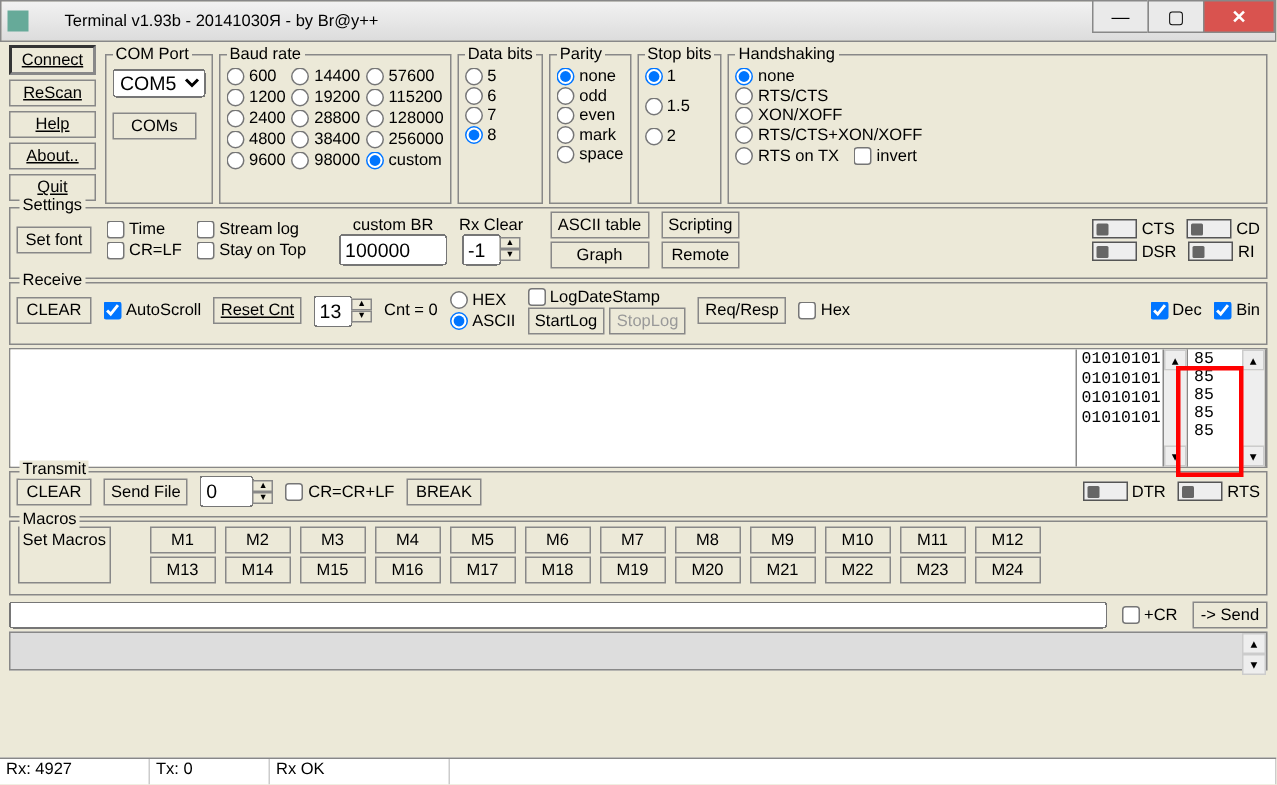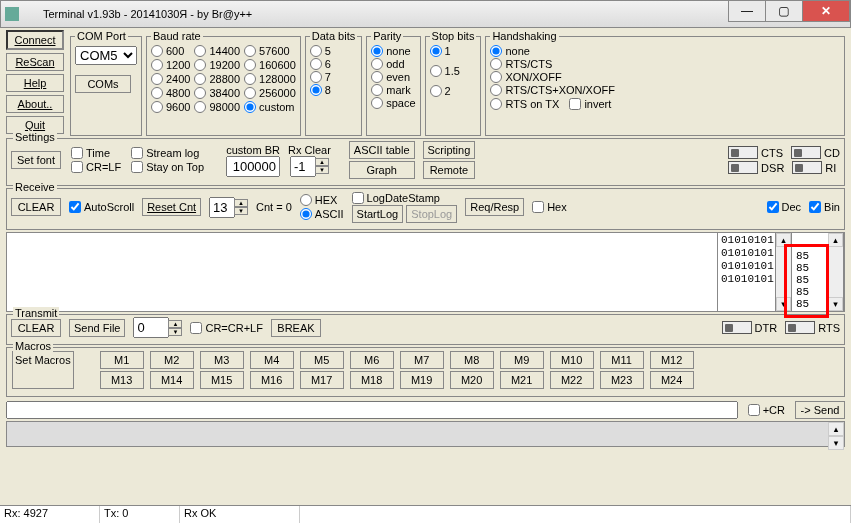--- a/index.html
+++ b/index.html
@@ -63,21 +63,21 @@
   .fullfield .lbl { position:absolute; top:-8px; left:6px; background:#ece9d8; padding:0 2px; }
   .led { display:inline-flex; align-items:center; gap:3px;}
   .ledbox { width:30px; height:13px; border:1px solid #555; background:#eee; position:relative;}
   .ledbox::before{ content:''; position:absolute; left:2px; top:2px; width:8px; height:8px; background:#666; border-radius:1px;}
   .ledlbl { font-size:11px; }
   .receivepanel { display:flex; border:1px solid #888; margin-top:2px; height:80px; }
   .receivepanel .big { flex:1; border-right:1px solid #888; background:#fff; }
   .receivepanel .small { width:16px; border-right:1px solid #888; display:flex; flex-direction:column; }
   .scrollbtn{ height:14px; border:1px solid #ccc; background:#eee; font-size:9px; text-align:center; line-height:12px;}
   .receivepanel .col2 { width:58px; background:#fff; border-right:1px solid #888; padding:1px 3px; font-family:'Courier New',monospace; font-size:11px; line-height:13px;}
-  .receivepanel .col3 { width:36px; background:#fff; padding:17px 4px; font-family:'Courier New',monospace; }
+  .receivepanel .col3 { width:36px; background:#fff; padding:1px 4px; font-family:'Courier New',monospace; }
   .statusbar { position:absolute; bottom:0; left:0; right:0; height:18px; border-top:1px solid #888; display:flex; background:#fff;}
   .cell { border-right:1px solid #ccc; padding:1px 4px; }
   .macros .btn { min-width:44px; padding:1px 2px; margin:1px;}
   .redbox { position:absolute; border:3px solid red; pointer-events:none; }
 </style>
 </head>
 <body>
 
 <div class="titlebar">
   <span class="appicon"></span>
@@ -155,21 +155,21 @@
               <span>98000</span>
             </label>
         </div>
         <div class="baudcol">
           <label class="radio">
               <input type="radio" name="baud" style="">
               <span>57600</span>
             </label>
           <label class="radio">
               <input type="radio" name="baud" style="">
-              <span>160600</span>
+              <span>115200</span>
             </label>
           <label class="radio">
               <input type="radio" name="baud" style="">
               <span>128000</span>
             </label>
           <label class="radio">
               <input type="radio" name="baud" style="">
               <span>256000</span>
             </label>
           <label class="radio">
@@ -290,21 +290,21 @@
             <input type="checkbox" style="">
             <span>Stream log</span>
           </label>
         <label class="check">
             <input type="checkbox" style="">
             <span>Stay on Top</span>
           </label>
       </div>
       <div class="vcol" style="margin-left:18px; align-items:center;">
         <span>custom BR</span>
-        <input type="text" style="width: 54px; text-align: right;" value="100000">
+        <input type="text" style="width: 72px;" value="100000">
       </div>
       <div class="vcol" style="margin-left:4px; align-items:center;">
         <span>Rx Clear</span>
         <div class="spin">
             <input type="text" style="width: 26px;" value="-1">
             <div class="spinbtns">
               <div class="spinbtn">▴</div>
               <div class="spinbtn">▾</div>
             </div>
           </div>

